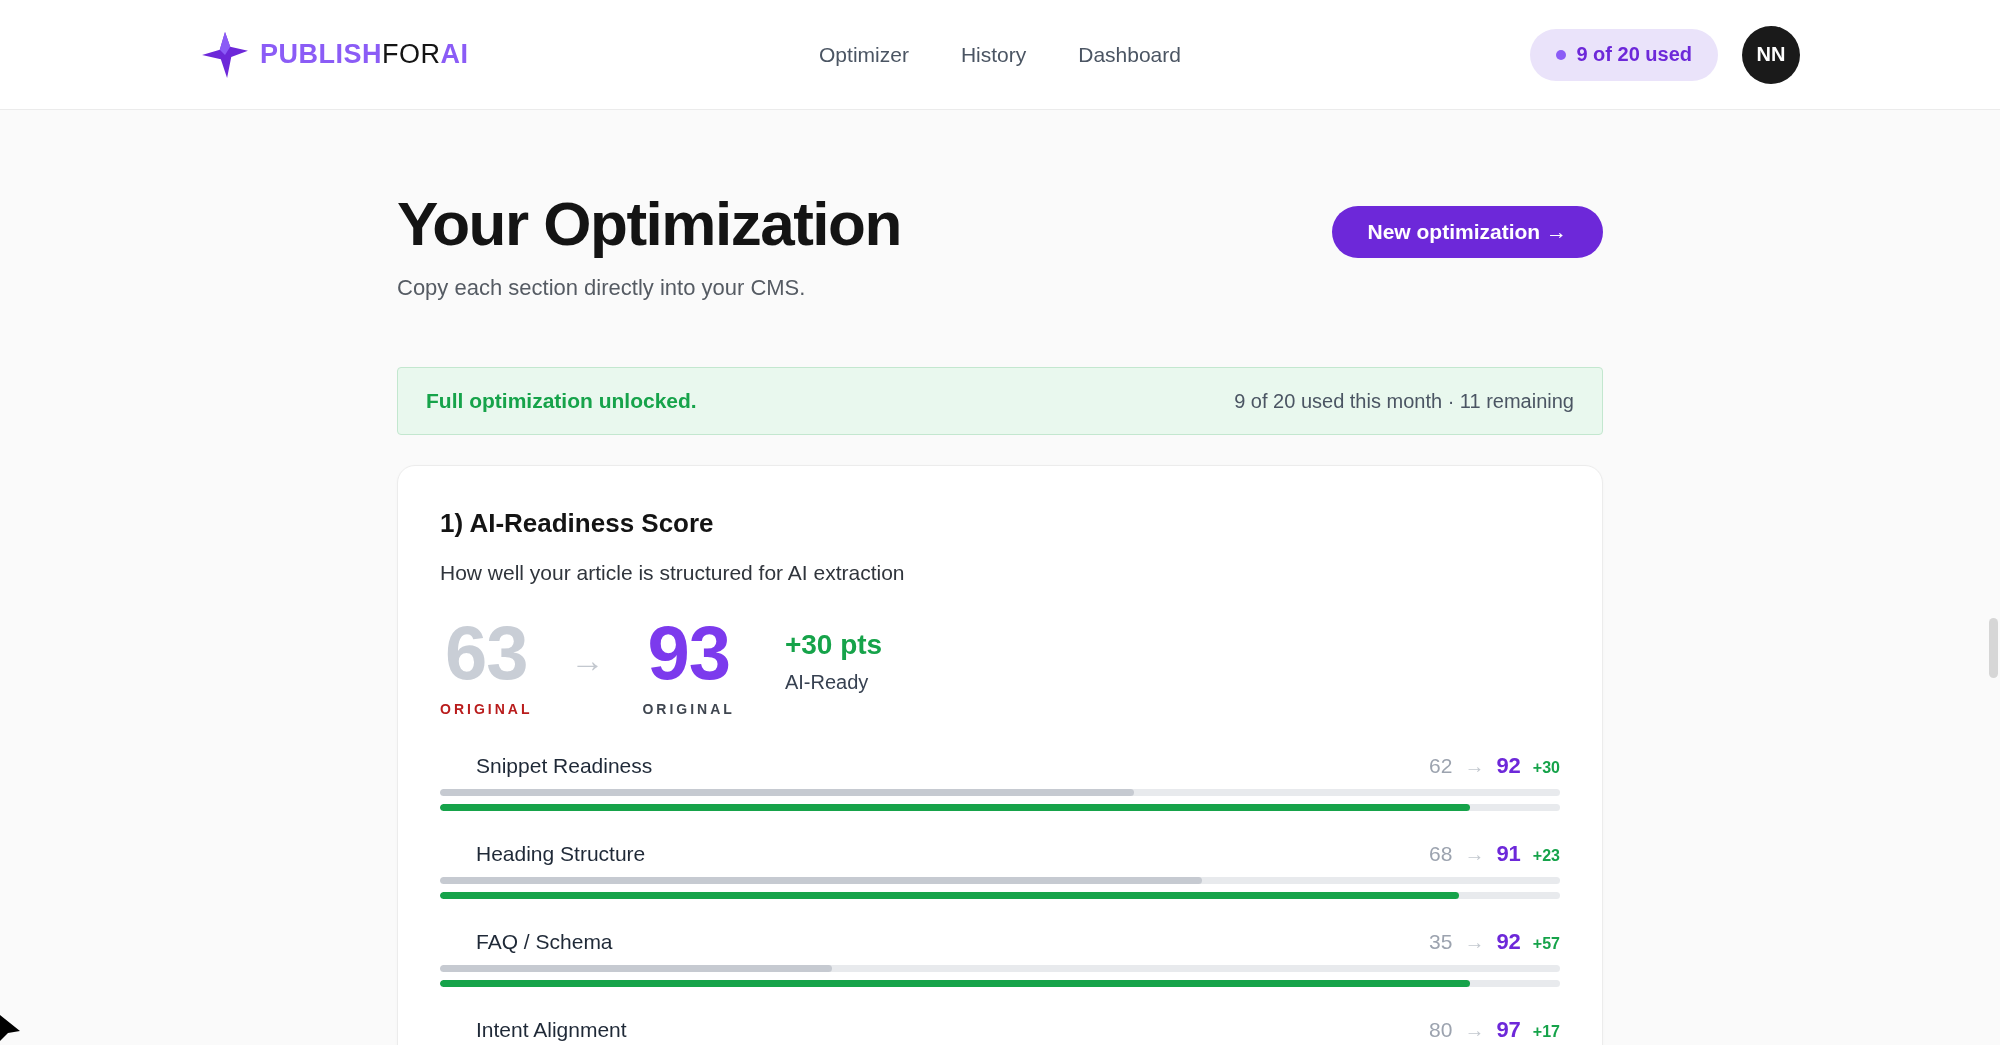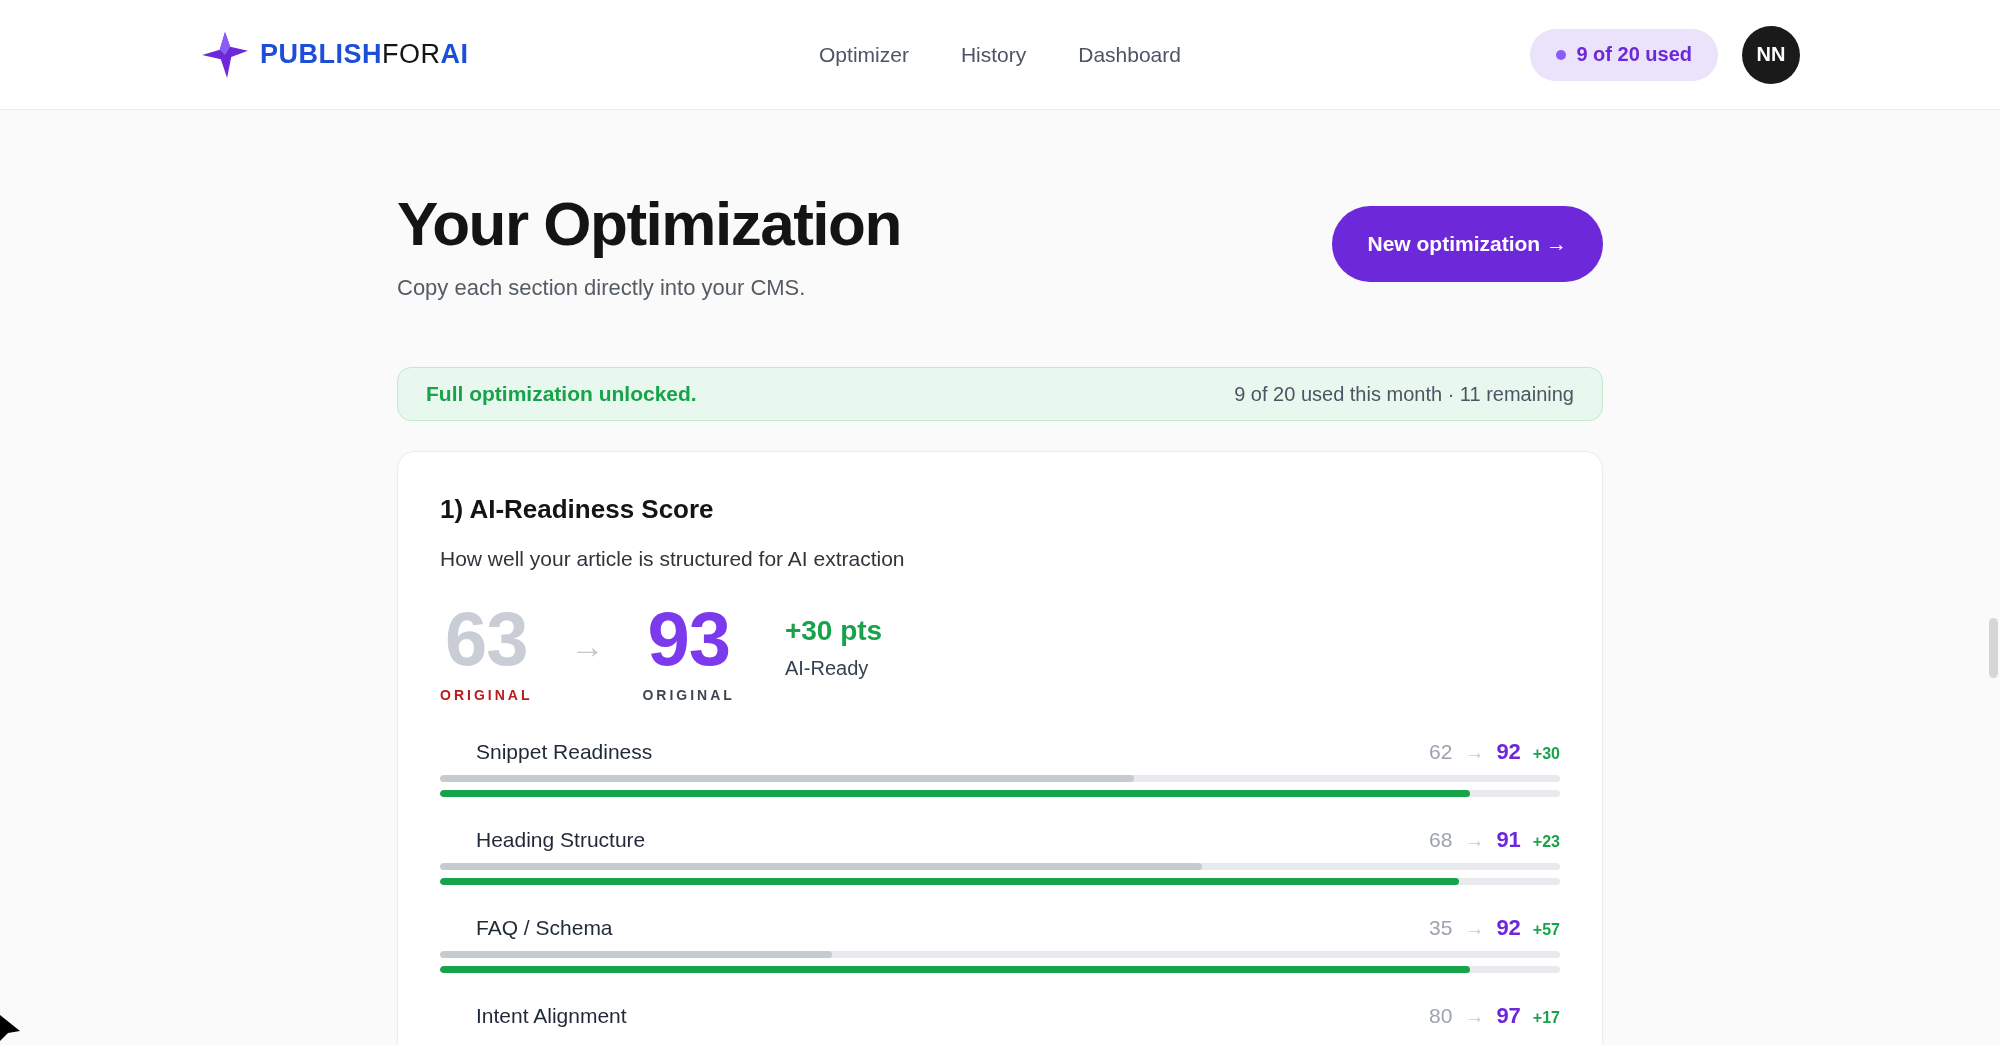--- a/index.html
+++ b/index.html
@@ -16,21 +16,21 @@
     height:110px;
     background:#ffffff;
     border-bottom:1px solid #ebebeb;
     display:flex;
     align-items:center;
     padding:0 200px;
     position:relative;
   }
   .brand { display:flex; align-items:center; gap:10px; cursor:pointer; }
   .brand-text { font-size:27px; letter-spacing:.5px; display:flex; align-items:baseline; }
-  .brand-text .b { font-weight:800; color:#1d4ed8; }
+  .brand-text .b { font-weight:800; color:#8b5cf6; }
   .brand-text .l { font-weight:400; color:#141414; }
   .main-nav {
     position:absolute;
     left:50%; top:0;
     transform:translateX(-50%);
     height:110px;
     display:flex;
     align-items:center;
     gap:52px;
   }
@@ -71,38 +71,38 @@
     justify-content:space-between;
   }
   .page-title { font-size:62px; font-weight:800; letter-spacing:-1.5px; color:#141414; }
   .page-subtitle { margin-top:16px; font-size:22px; color:#555b63; }
   .new-opt-btn {
     margin-top:18px;
     background:#6d28d9;
     color:#ffffff;
     border:none;
     border-radius:999px;
-    height:76px;
+    height:52px;
     padding:0 36px;
     font-size:21px;
     font-weight:700;
     font-family:"Liberation Sans", sans-serif;
     cursor:pointer;
     display:flex;
     align-items:center;
     gap:8px;
   }
 
   
   .unlock-banner {
     margin-top:66px;
     background:#e9f8ee;
     border:1px solid #c3e7cf;
-    border-radius:14px;
-    height:54px;
+    border-radius:4px;
+    height:68px;
     display:flex;
     align-items:center;
     justify-content:space-between;
     padding:0 28px;
   }
   .unlock-left { font-size:21px; font-weight:700; color:#16a34a; }
   .unlock-right { font-size:20px; color:#4b5563; }
 
   
   .score-card {

